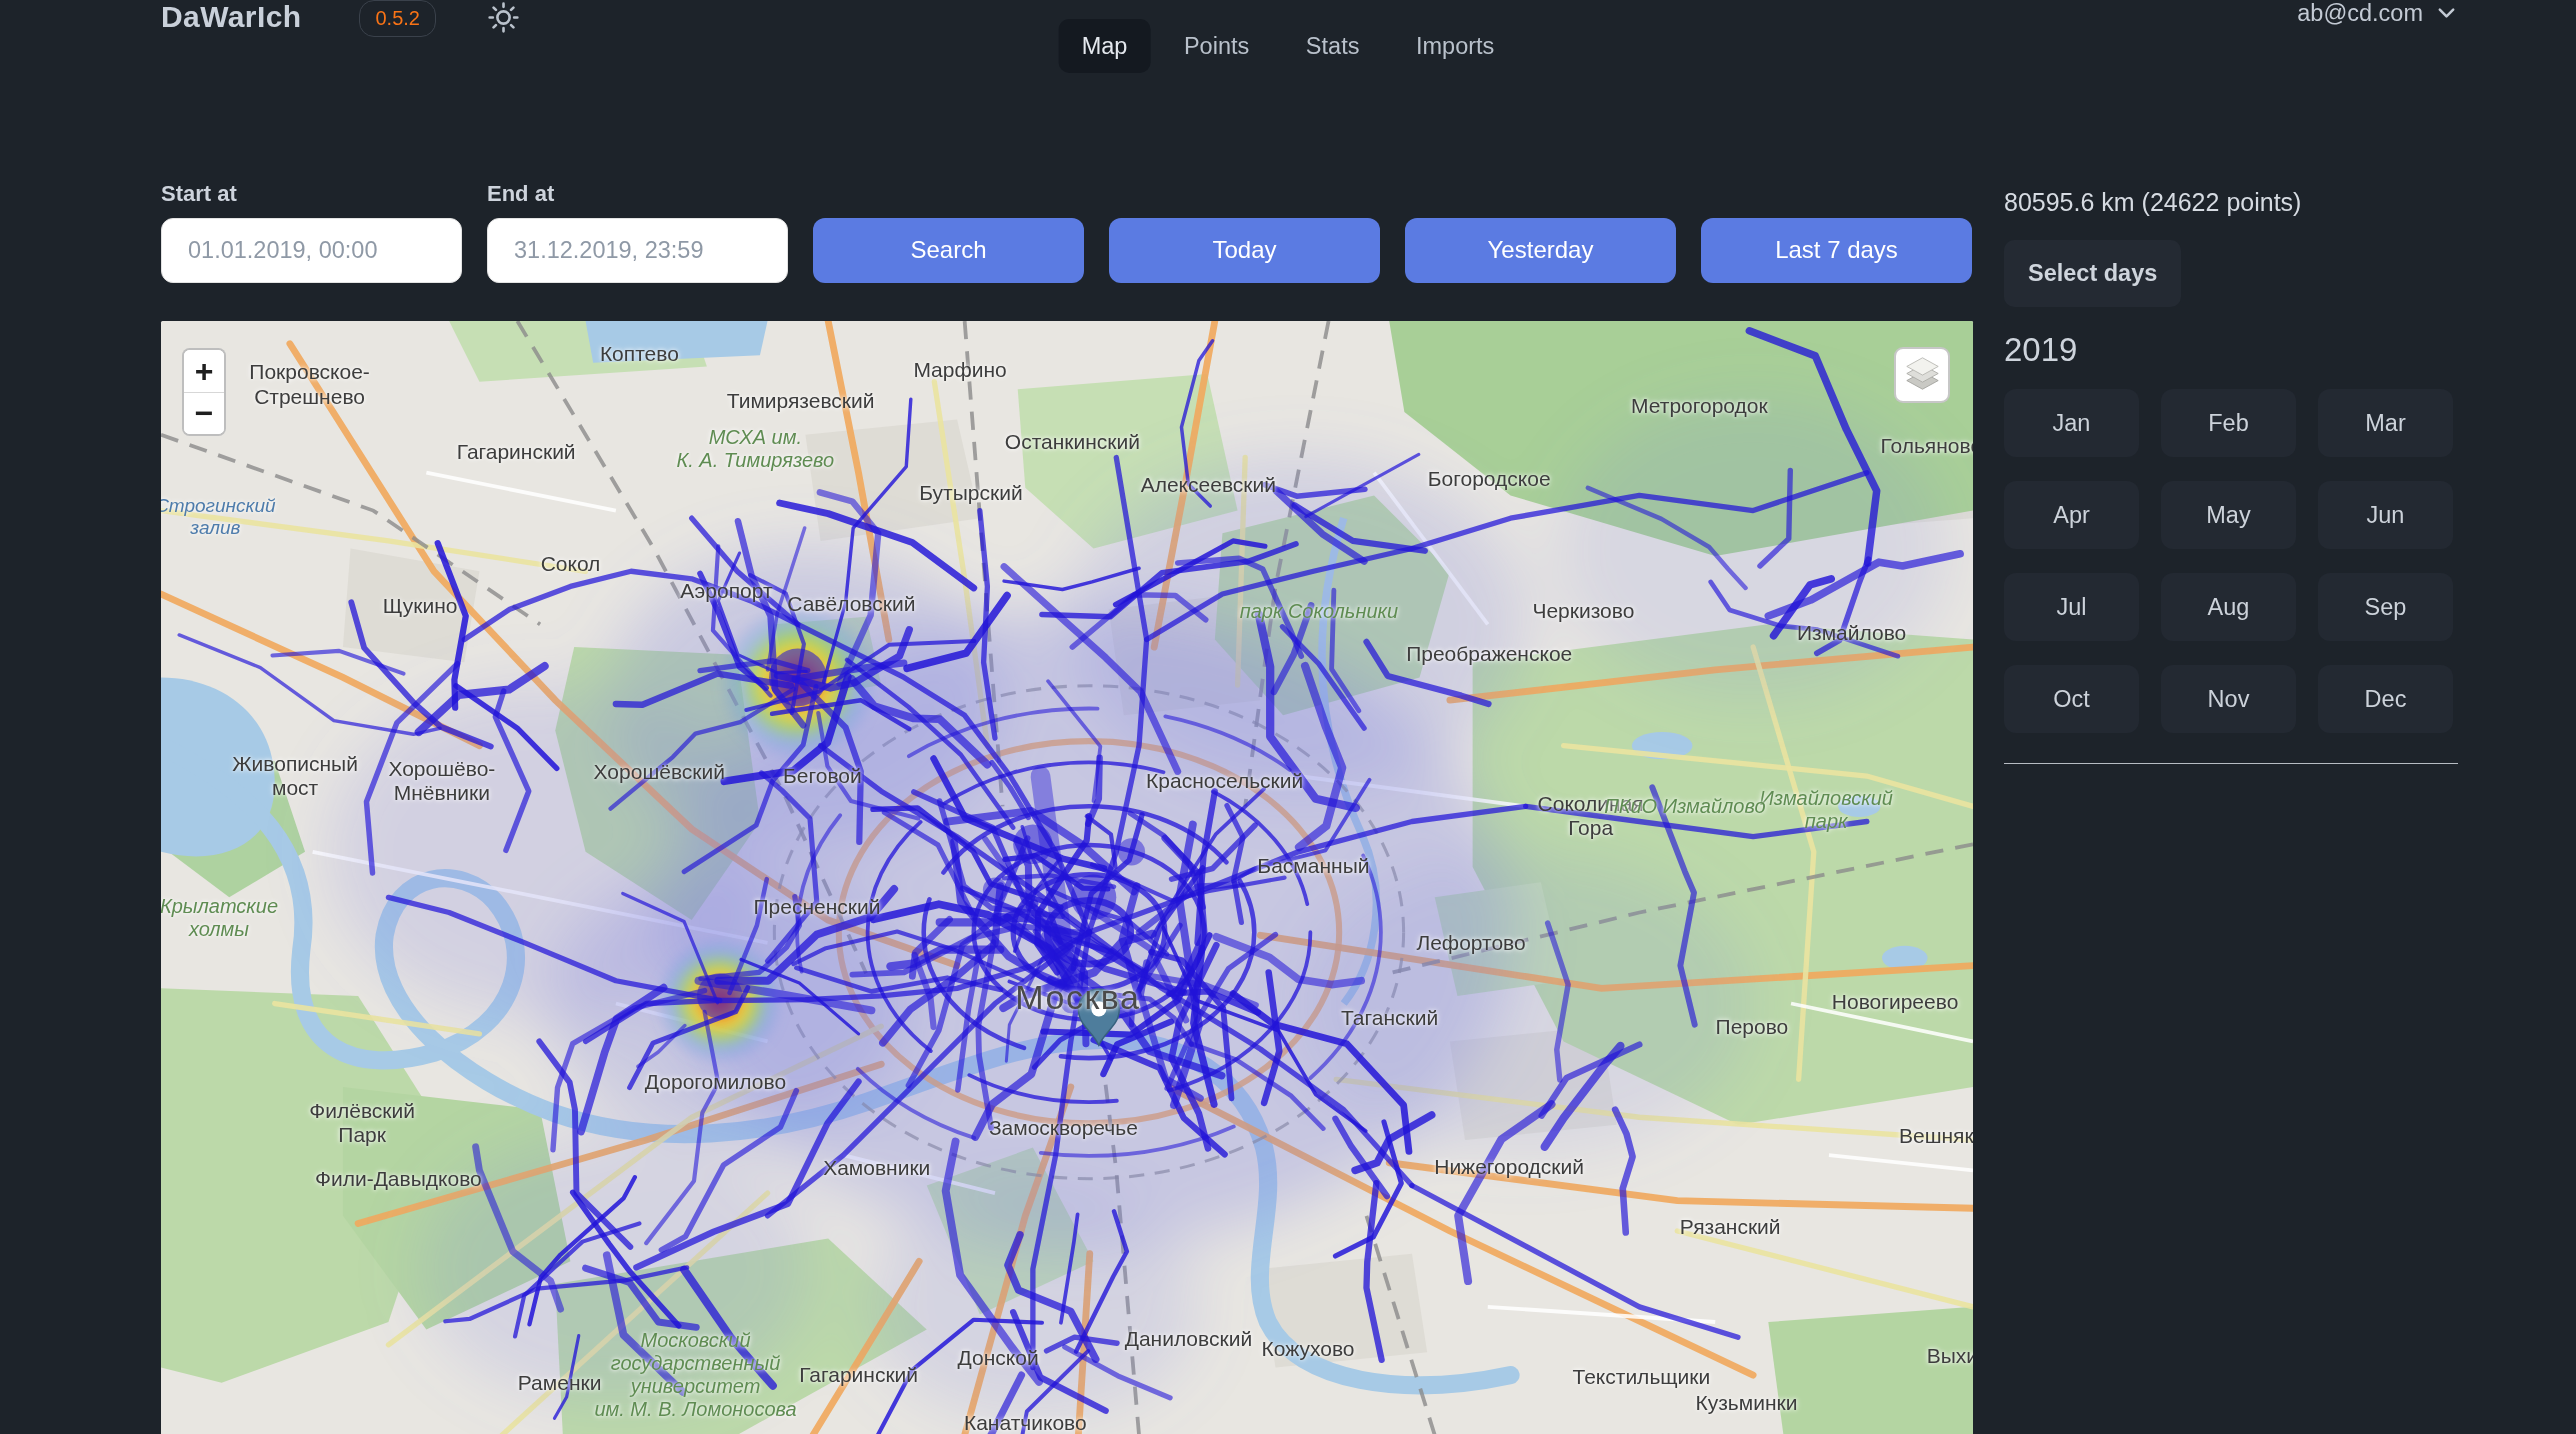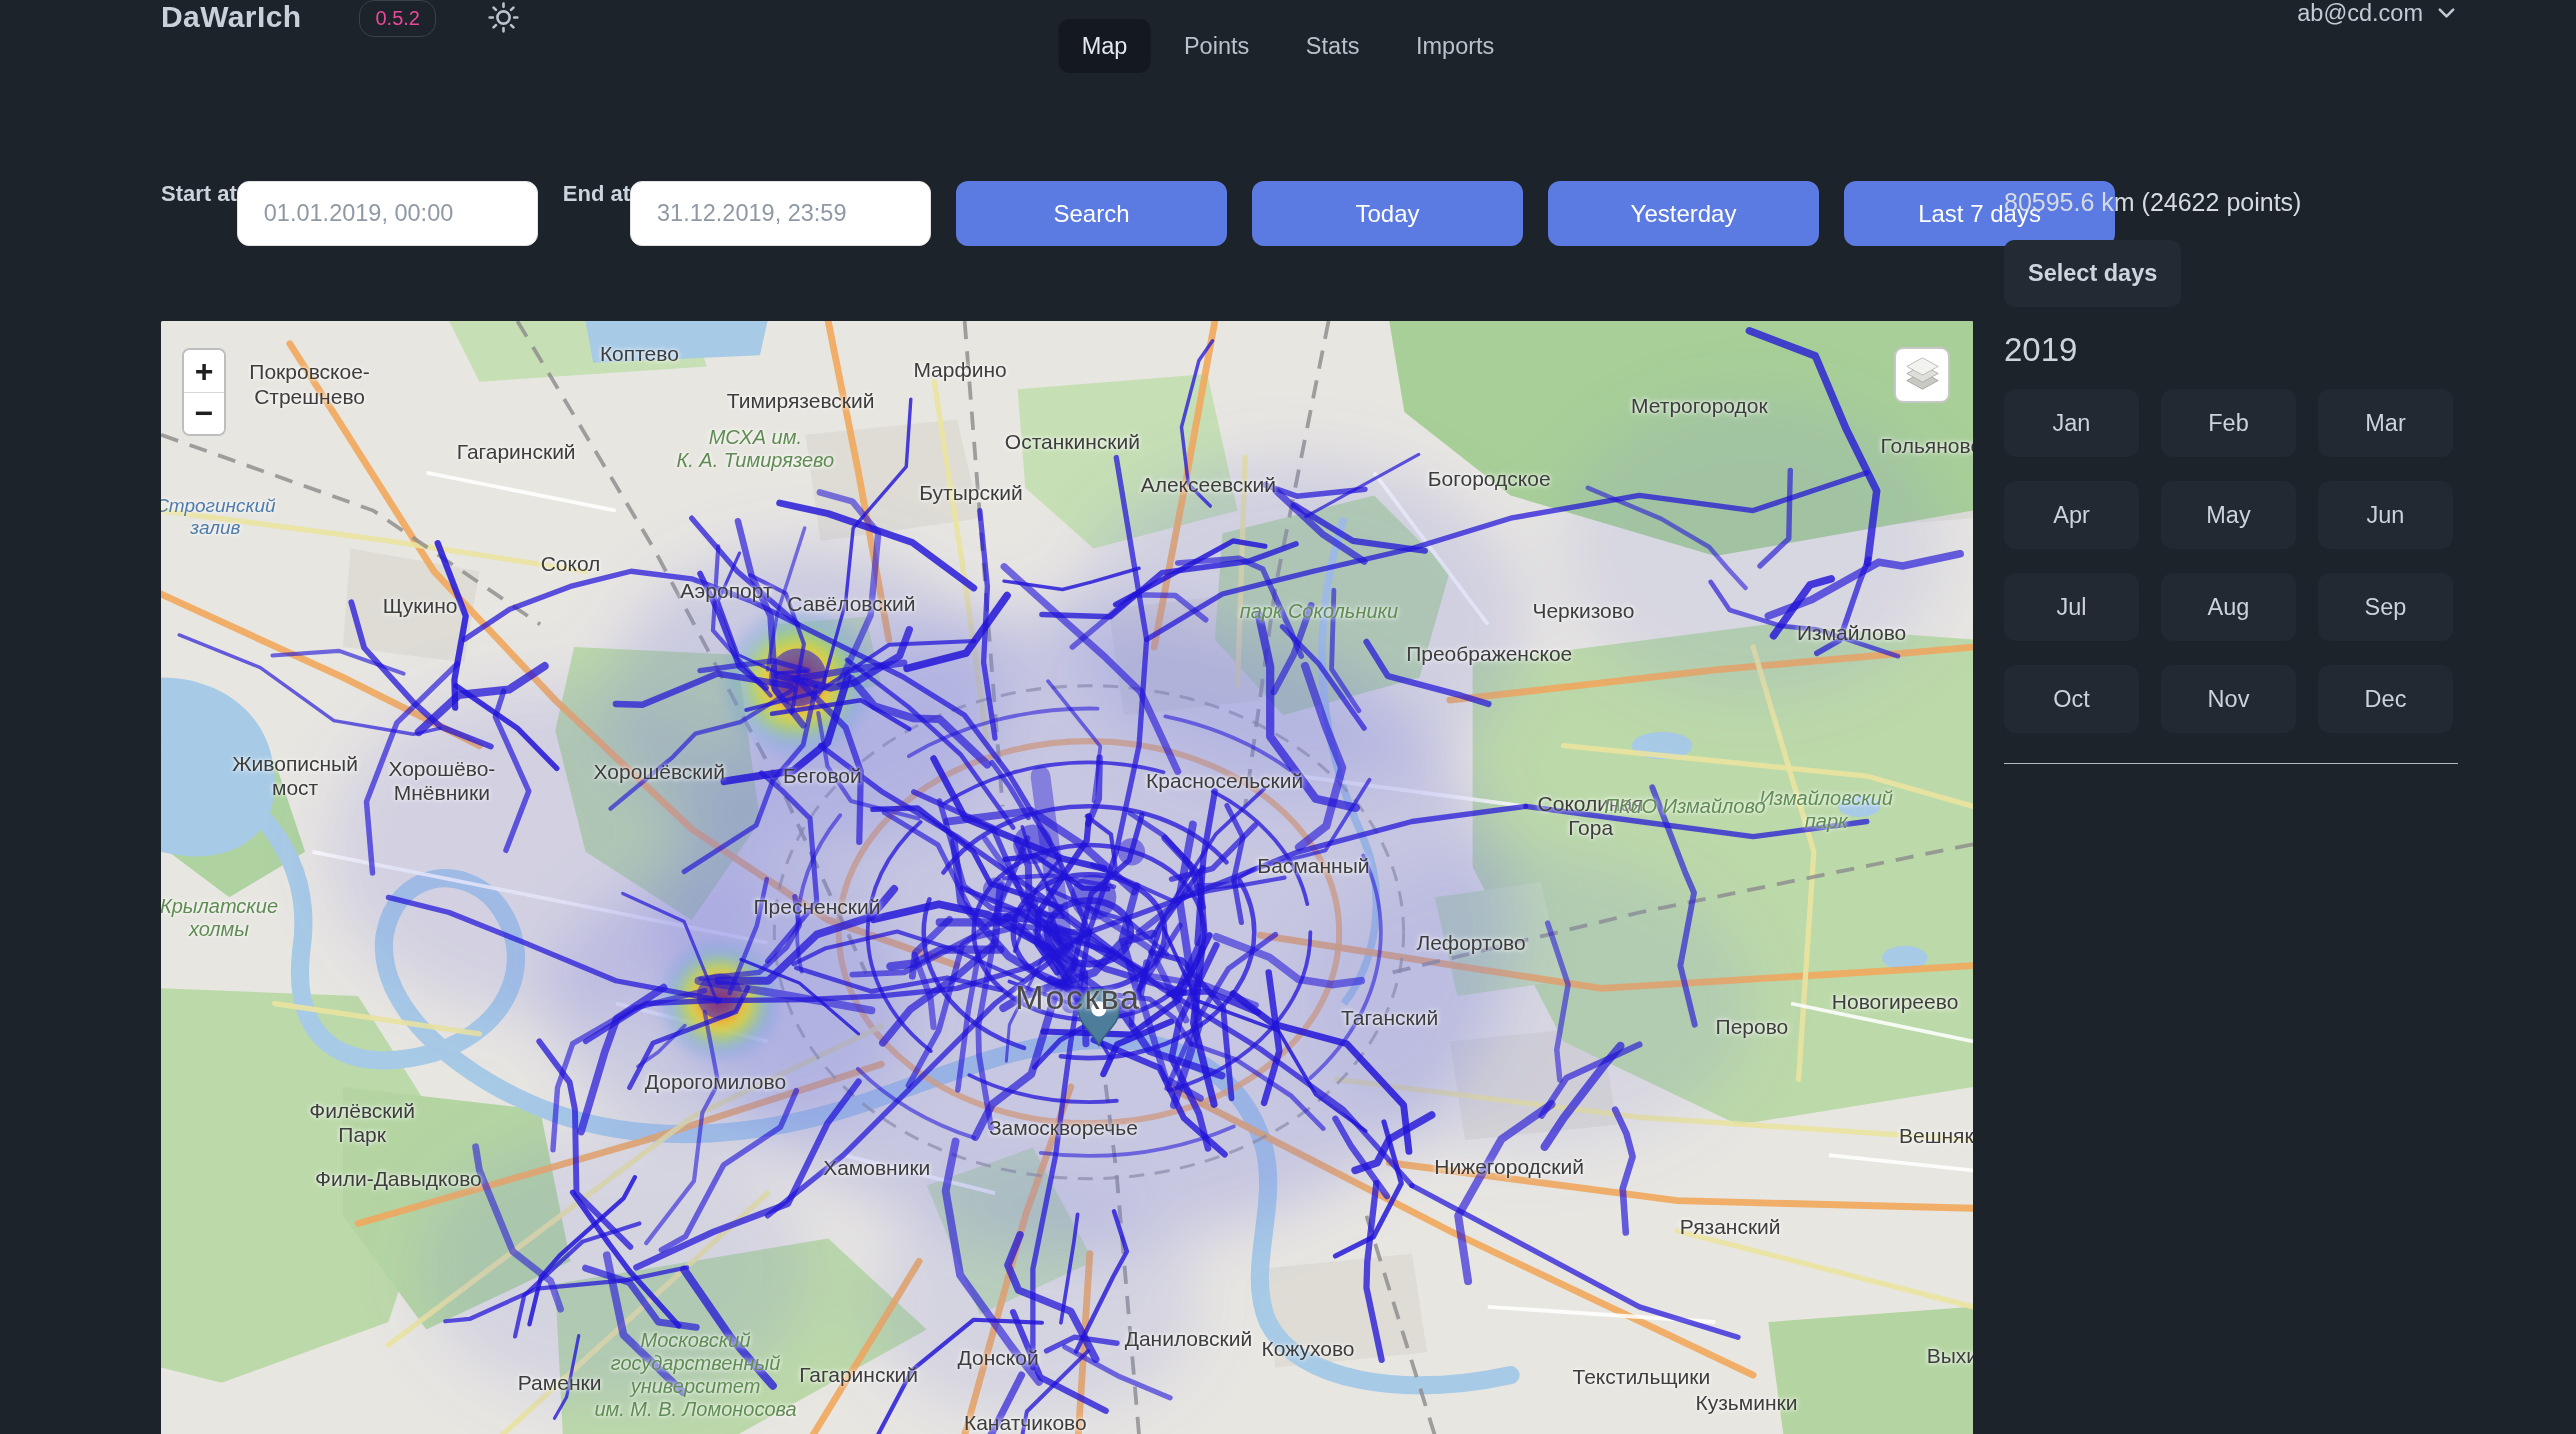--- a/index.html
+++ b/index.html
@@ -3,31 +3,31 @@
 <meta charset="utf-8">
 <style>
   * { box-sizing: border-box; margin: 0; padding: 0; }
   html,body { background:#1d232a; }
   body { font-family:"Liberation Sans", sans-serif; }
   .app { position:relative; width:2576px; height:1434px; background:#1d232a; overflow:hidden; color:#c9d0da; }
 
   
   .navbar { position:relative; height:92px; display:flex; align-items:flex-start; padding:0 118px 0 161px; }
   .brand { font-size:30px; font-weight:700; color:#c9d0da; letter-spacing:0.4px; }
-  .version-pill { margin-left:58px; font-size:20px; color:#ec4899; border:1.5px solid #3a414b; border-radius:15px; padding:6px 15px; }
+  .version-pill { margin-left:58px; font-size:20px; color:#f97316; border:1.5px solid #3a414b; border-radius:15px; padding:6px 15px; }
   .theme-toggle { margin-left:50px; background:none; border:none; cursor:pointer; display:flex; align-items:center; }
   .nav-tabs { position:absolute; left:50%; top:50%; transform:translate(-50%,-50%); display:flex; align-items:center; gap:10.6px; }
   .nav-tab { font-size:23.5px; color:#b9c1cb; padding:13.6px 23px; border-radius:10.6px; background:transparent; border:none; cursor:pointer; font-family:inherit; }
   .nav-tab.active { background:#141920; color:#e4e8ee; }
   .user-menu { margin-left:auto; display:flex; align-items:center; gap:12px; cursor:pointer; }
   .user-email { font-size:23.5px; color:#c3cad4; }
 
   
   .filters { display:flex; align-items:flex-end; gap:25px; padding-left:161px; margin-top:89px; }
-  .field { display:flex; }
+  .field { display:flex; flex-direction:column; }
   .field-label { font-size:22px; font-weight:700; color:#cdd3dc; margin-bottom:10.6px; }
   .date-input { width:301px; height:65px; background:#ffffff; border:0.8px solid #e2e2e2; border-radius:12px; padding:0 26px; font-size:23.5px; color:#8f99a6; font-family:inherit; }
   .btn-primary { width:271px; height:65px; background:#5b7be2; color:#ffffff; border:none; border-radius:12px; font-size:24px; font-family:inherit; cursor:pointer; }
 
   
   .map { position:absolute; left:161px; top:321px; width:1812px; height:1114px; background:#e8e6e1; overflow:hidden; border-radius:1.5px; }
   .map svg.mapsvg { position:absolute; inset:0; width:100%; height:100%; display:block; }
   .map-label { position:absolute; transform:translate(-50%,-50%); font-size:21px; line-height:1.15; color:#3d3d3d; white-space:pre-line; text-align:center;
     text-shadow:0 0 3.8px rgba(255,255,255,.9), 0 0 6.8px rgba(255,255,255,.75); pointer-events:none; }
   .map-label.city  { font-size:34px; color:#4a4a4a; letter-spacing:1.5px; }

